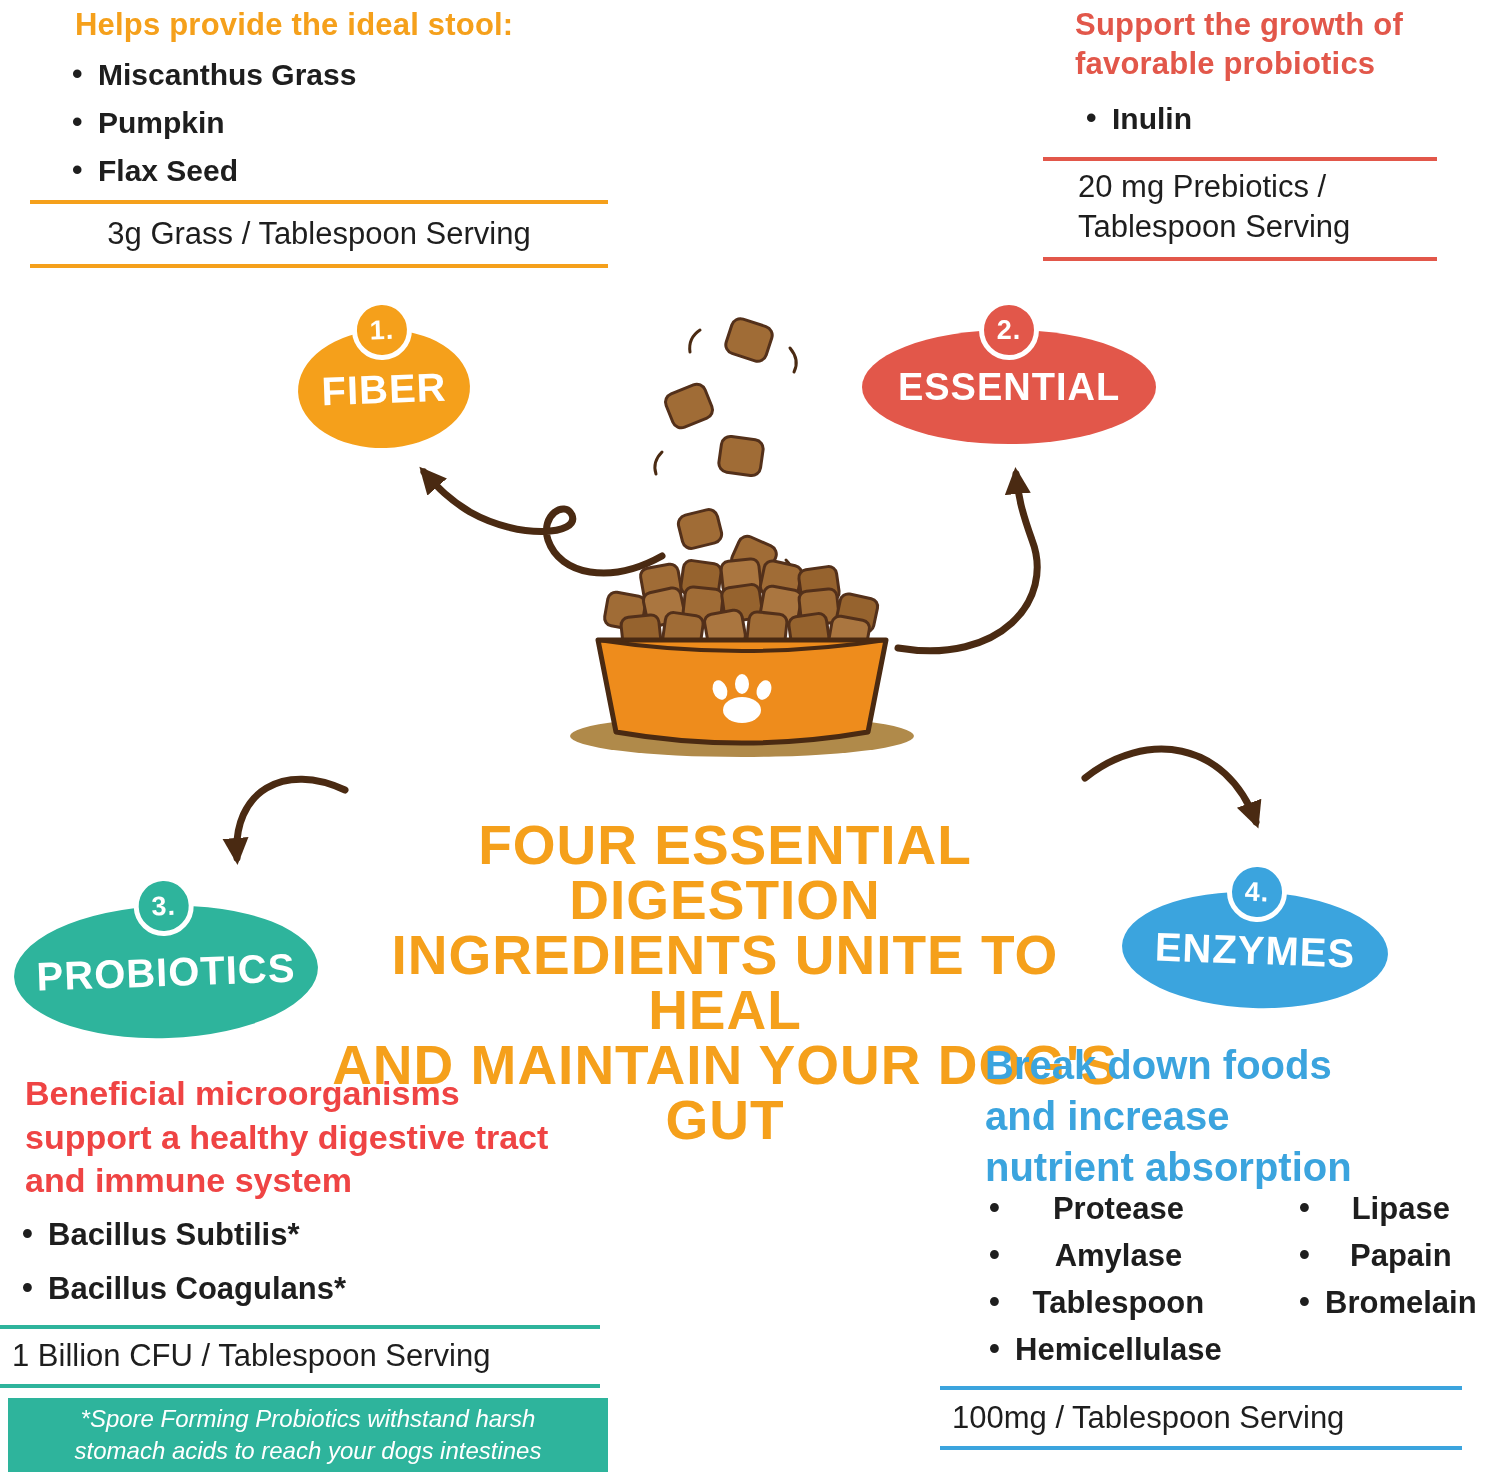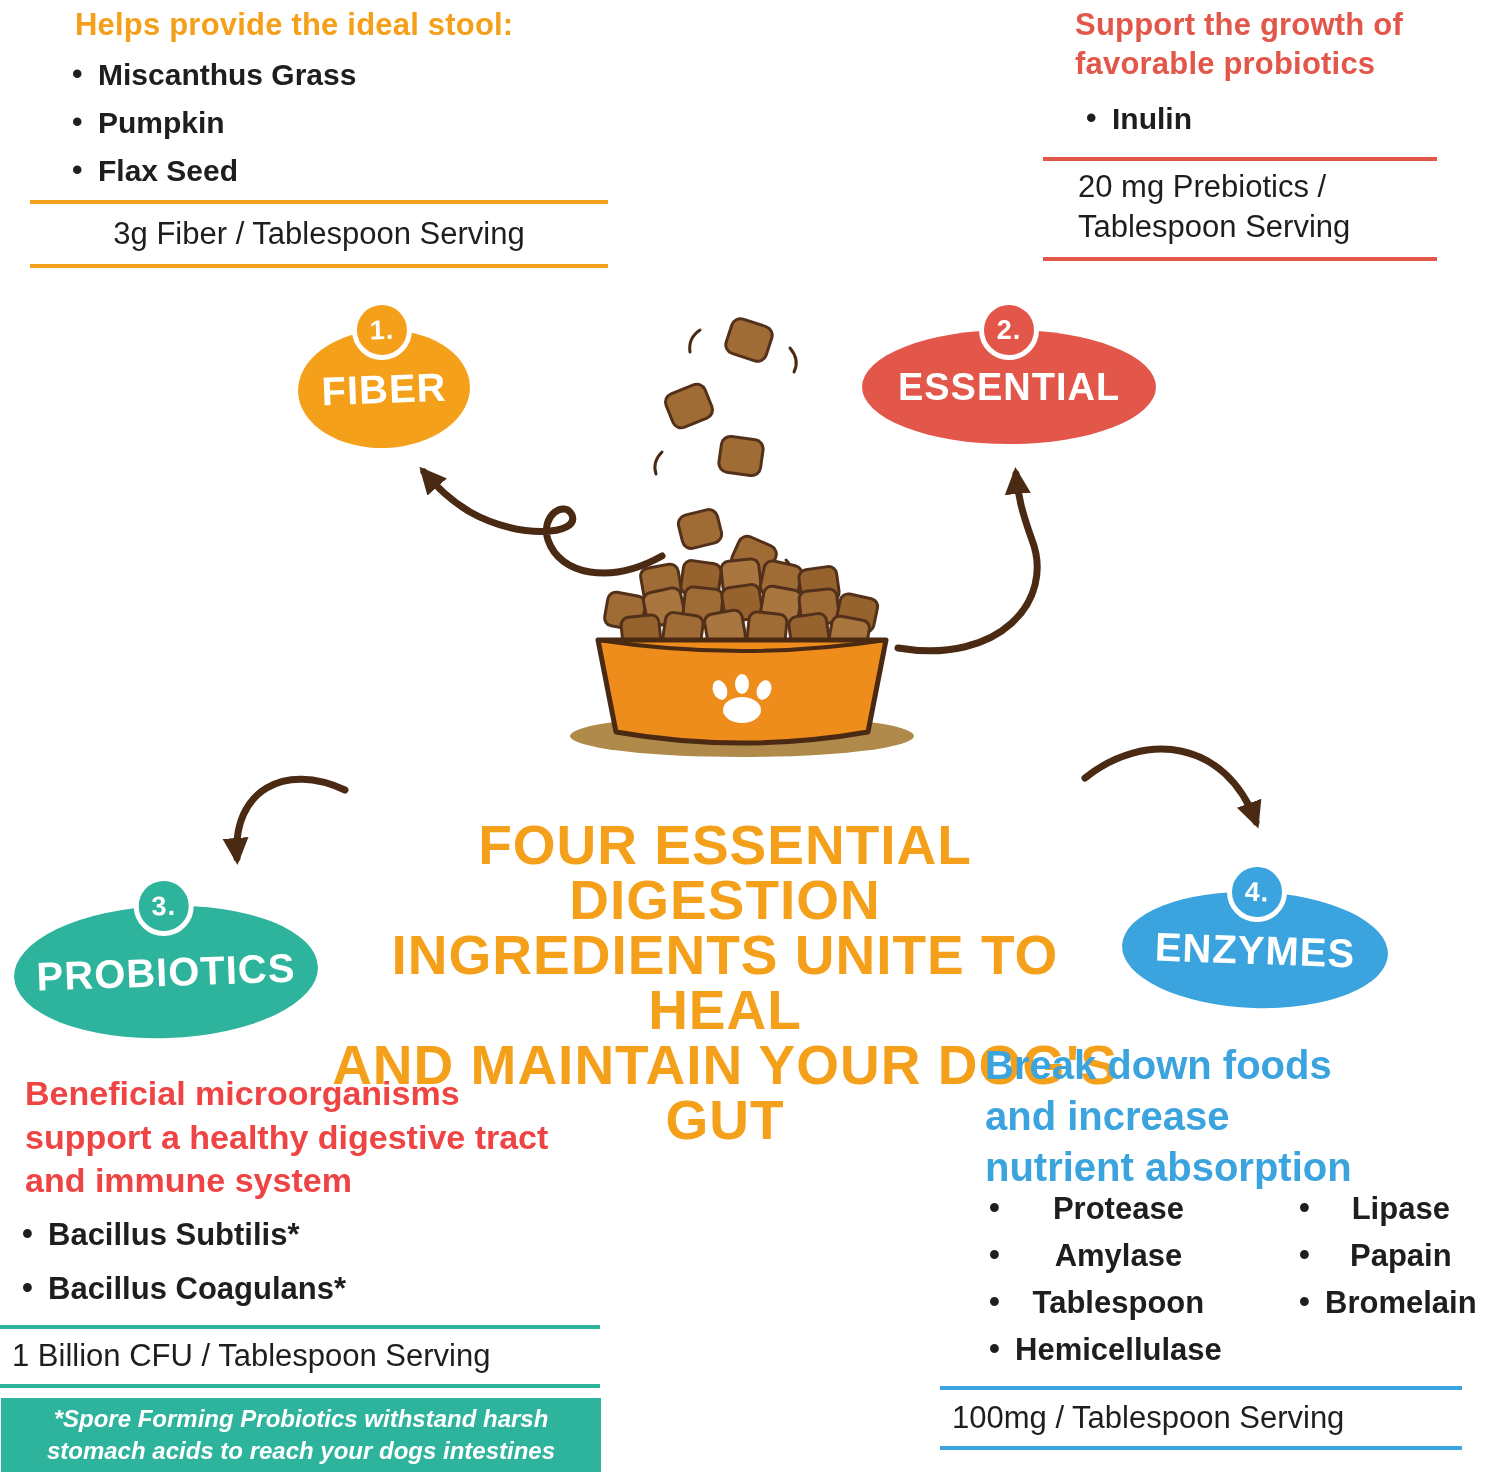--- a/index.html
+++ b/index.html
@@ -64,22 +64,22 @@
 
   
   .center-title { left:320px; top:748px; width:800px; text-align:center;
                   font-family:"DejaVu Serif", serif; font-weight:700; font-size:50px;
                   color:#4A2A12; letter-spacing:1px; }
   .center-sub { left:320px; top:818px; width:810px; text-align:center;
                 color:#F5A01B; font-weight:700; font-size:55px; letter-spacing:1px; }
   .sub-line { line-height:55px; }
 
   
-  .footnote-box { left:1px; top:1398px; width:600px; height:74px; background:#2EB49C; color:#fff;
-                  font-style:italic; font-weight:700; font-size:24px; line-height:1.35;
+  .footnote-box { left:8px; top:1398px; width:600px; height:74px; background:#2EB49C; color:#fff;
+                  font-style:italic; font-weight:400; font-size:24px; line-height:1.35;
                   display:flex; align-items:center; justify-content:center; text-align:center; padding:0 24px; }
 
   
   .art { position:absolute; left:0; top:0; width:1500px; height:1472px; pointer-events:none; z-index:1; }
   .txt-layer { z-index:4; }
 </style>
 </head>
 <body>
 
 <div class="stage">
@@ -154,21 +154,21 @@
     </g>
   </svg>
 
   <div class="abs section-heading tl-heading txt-layer">Helps provide the ideal stool:</div>
   <div class="abs tl-list txt-layer">
     <div class="bullet-item">Miscanthus Grass</div>
     <div class="bullet-item">Pumpkin</div>
     <div class="bullet-item">Flax Seed</div>
   </div>
   <div class="rule rule-orange rule-tl-1"></div>
-  <div class="abs serving tl-serving txt-layer">3g Fiber / Tablespoon Serving</div>
+  <div class="abs serving tl-serving txt-layer">3g Grass / Tablespoon Serving</div>
   <div class="rule rule-orange rule-tl-2"></div>
 
   <div class="abs section-heading tr-heading txt-layer">Support the growth of favorable probiotics</div>
   <div class="abs tr-list txt-layer">
     <div class="bullet-item">Inulin</div>
   </div>
   <div class="rule rule-red rule-tr-1"></div>
   <div class="abs serving tr-serving txt-layer">20 mg Prebiotics / Tablespoon Serving</div>
   <div class="rule rule-red rule-tr-2"></div>
 

